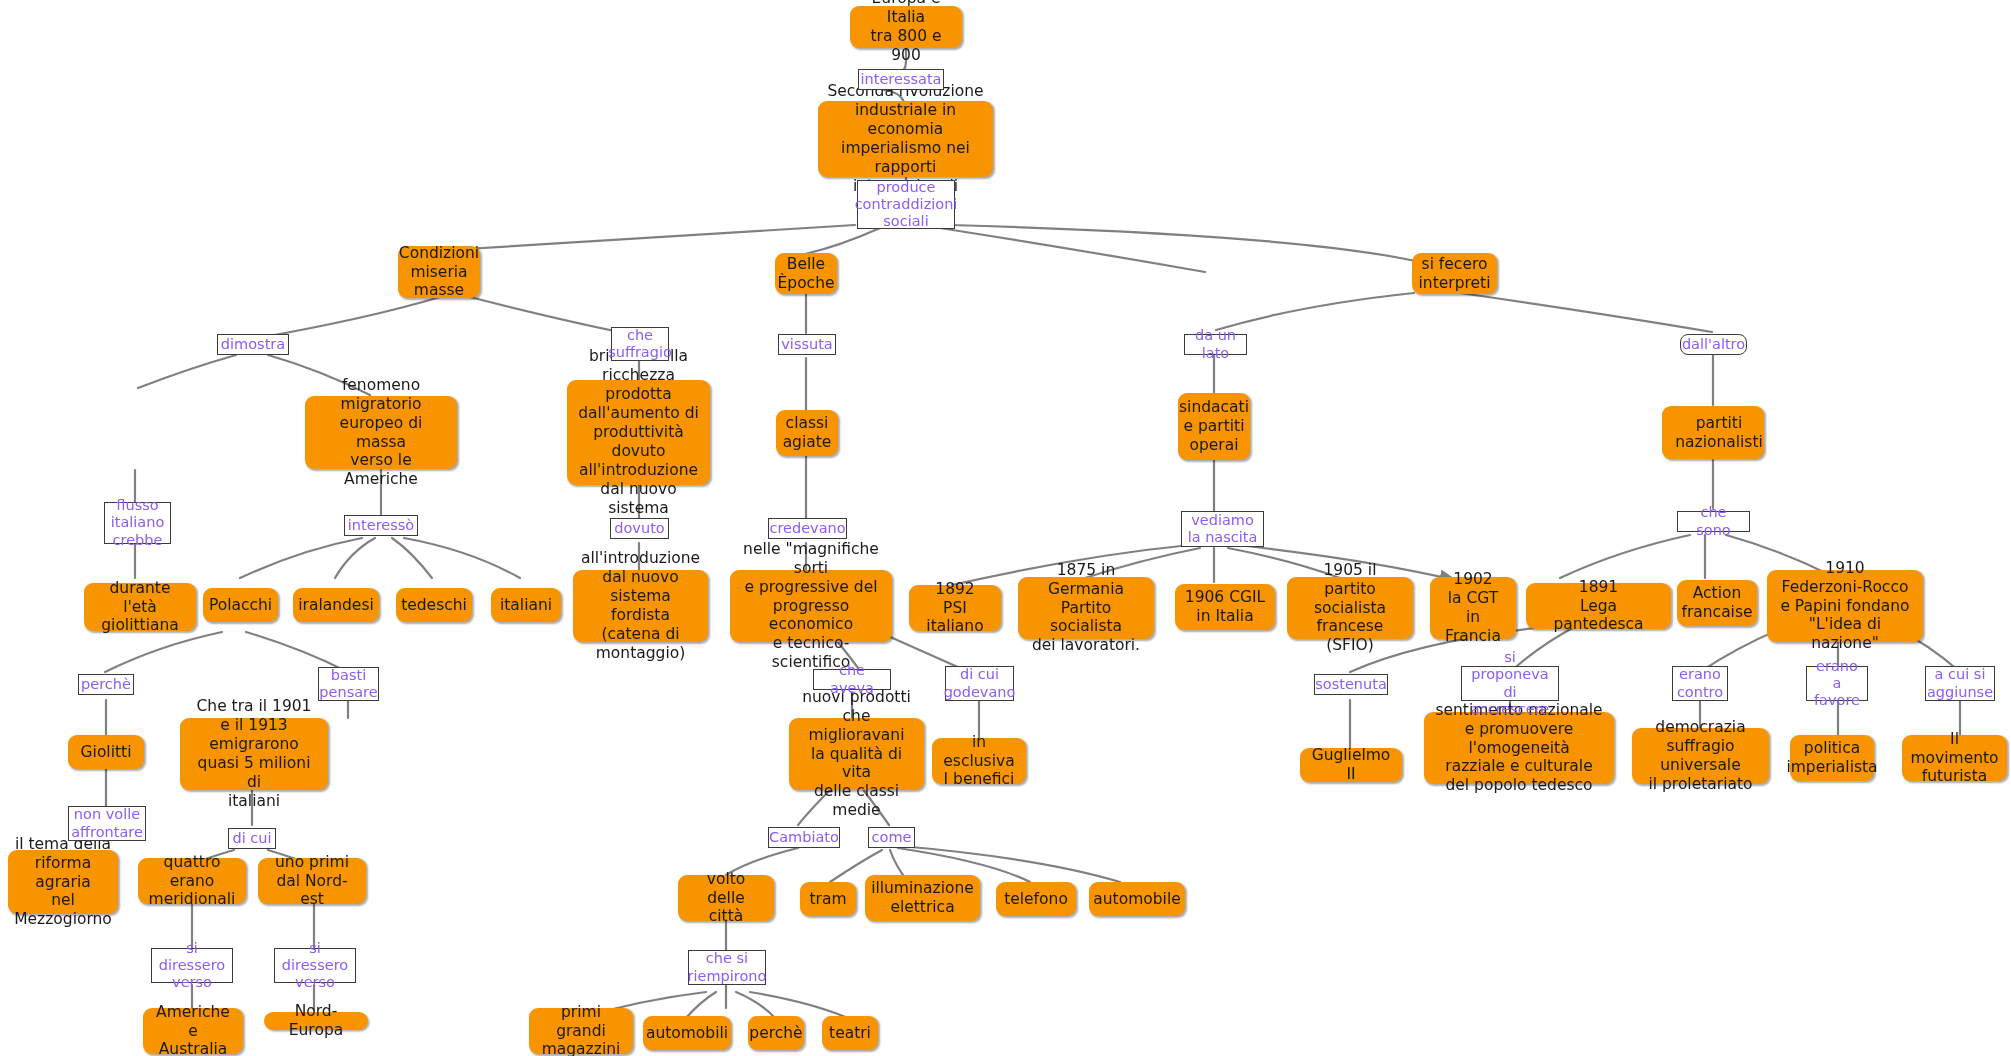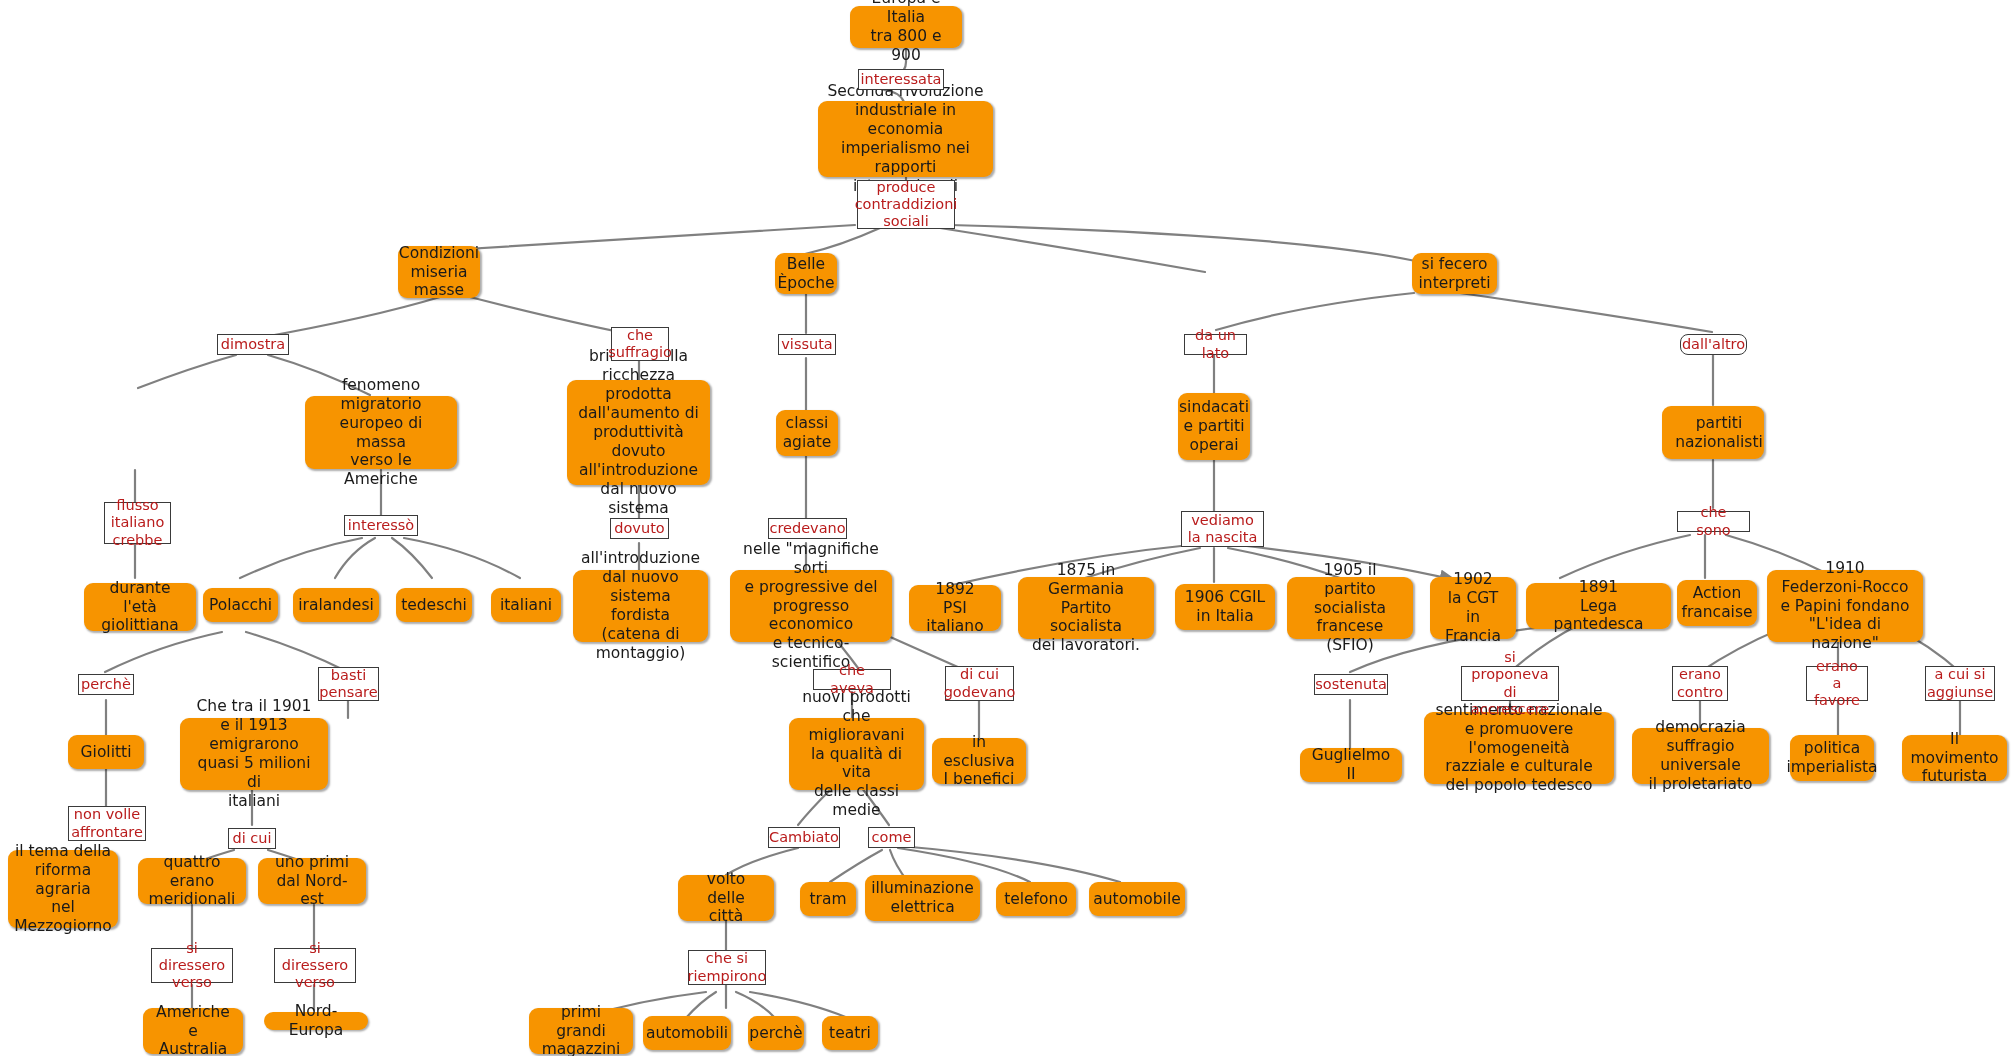--- a/index.html
+++ b/index.html
@@ -21,21 +21,21 @@
     padding:5px 9px;
     box-shadow:1.5px 1.5px 2px rgba(0,0,0,0.33);
     white-space:pre-line;
     z-index:3;
   }
   .lbl{
     position:absolute;
     box-sizing:border-box;
     background:#ffffff;
     border:1px solid #3a3a3a;
-    color:#b91c1c;
+    color:#8b5cf6;
     font-size:14.5px;
     line-height:1.18;
     text-align:center;
     display:flex;
     align-items:center;
     justify-content:center;
     padding:0px 3px;
     white-space:pre-line;
     z-index:4;
   }
@@ -291,21 +291,21 @@
 imperialista</div>
   <div class="node" style="left:1902px;top:735px;width:105px;height:46px;">Il movimento
 futurista</div>
 
   <div class="lbl" style="left:68px;top:806px;width:78px;height:35px;">non volle
 affrontare</div>
   <div class="lbl" style="left:228px;top:828px;width:48px;height:21px;">di cui</div>
   <div class="lbl" style="left:768px;top:827px;width:72px;height:21px;">Cambiato</div>
   <div class="lbl" style="left:868px;top:827px;width:47px;height:21px;">come</div>
 
-  <div class="node" style="left:8px;top:850px;width:110px;height:78px;">il tema della
+  <div class="node" style="left:8px;top:850px;width:110px;height:64px;">il tema della
 riforma agraria
 nel Mezzogiorno</div>
   <div class="node" style="left:138px;top:858px;width:108px;height:46px;">quattro erano
 meridionali</div>
   <div class="node" style="left:258px;top:858px;width:108px;height:46px;">uno primi
 dal Nord-est</div>
   <div class="node" style="left:678px;top:875px;width:96px;height:46px;">volto delle
 città</div>
   <div class="node" style="left:800px;top:882px;width:56px;height:34px;">tram</div>
   <div class="node" style="left:865px;top:875px;width:115px;height:46px;">illuminazione

